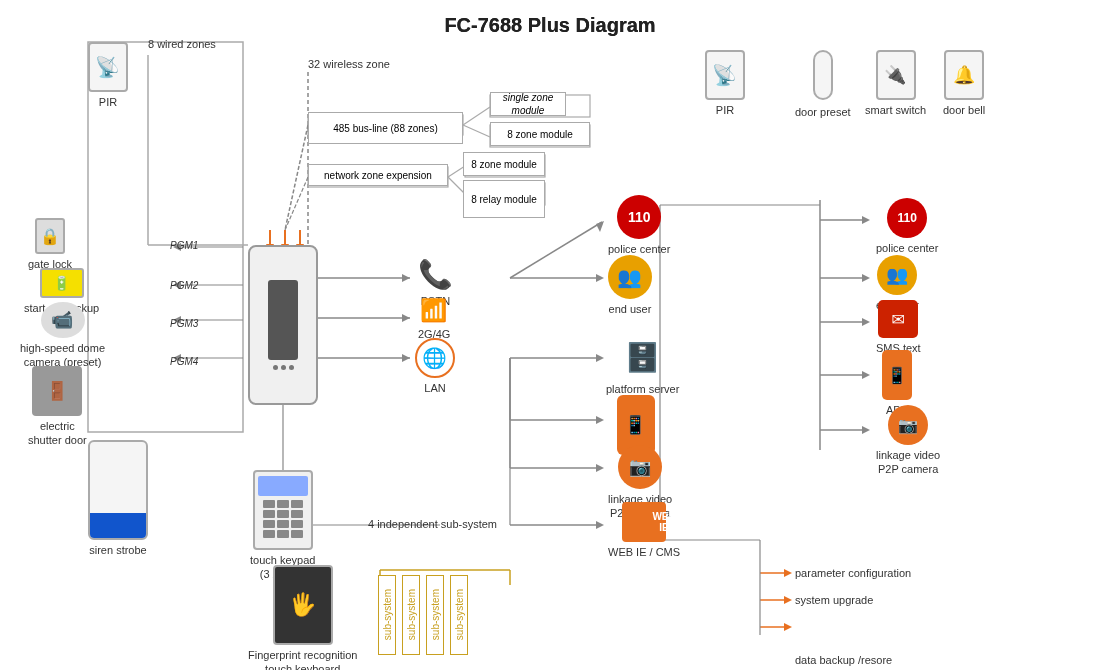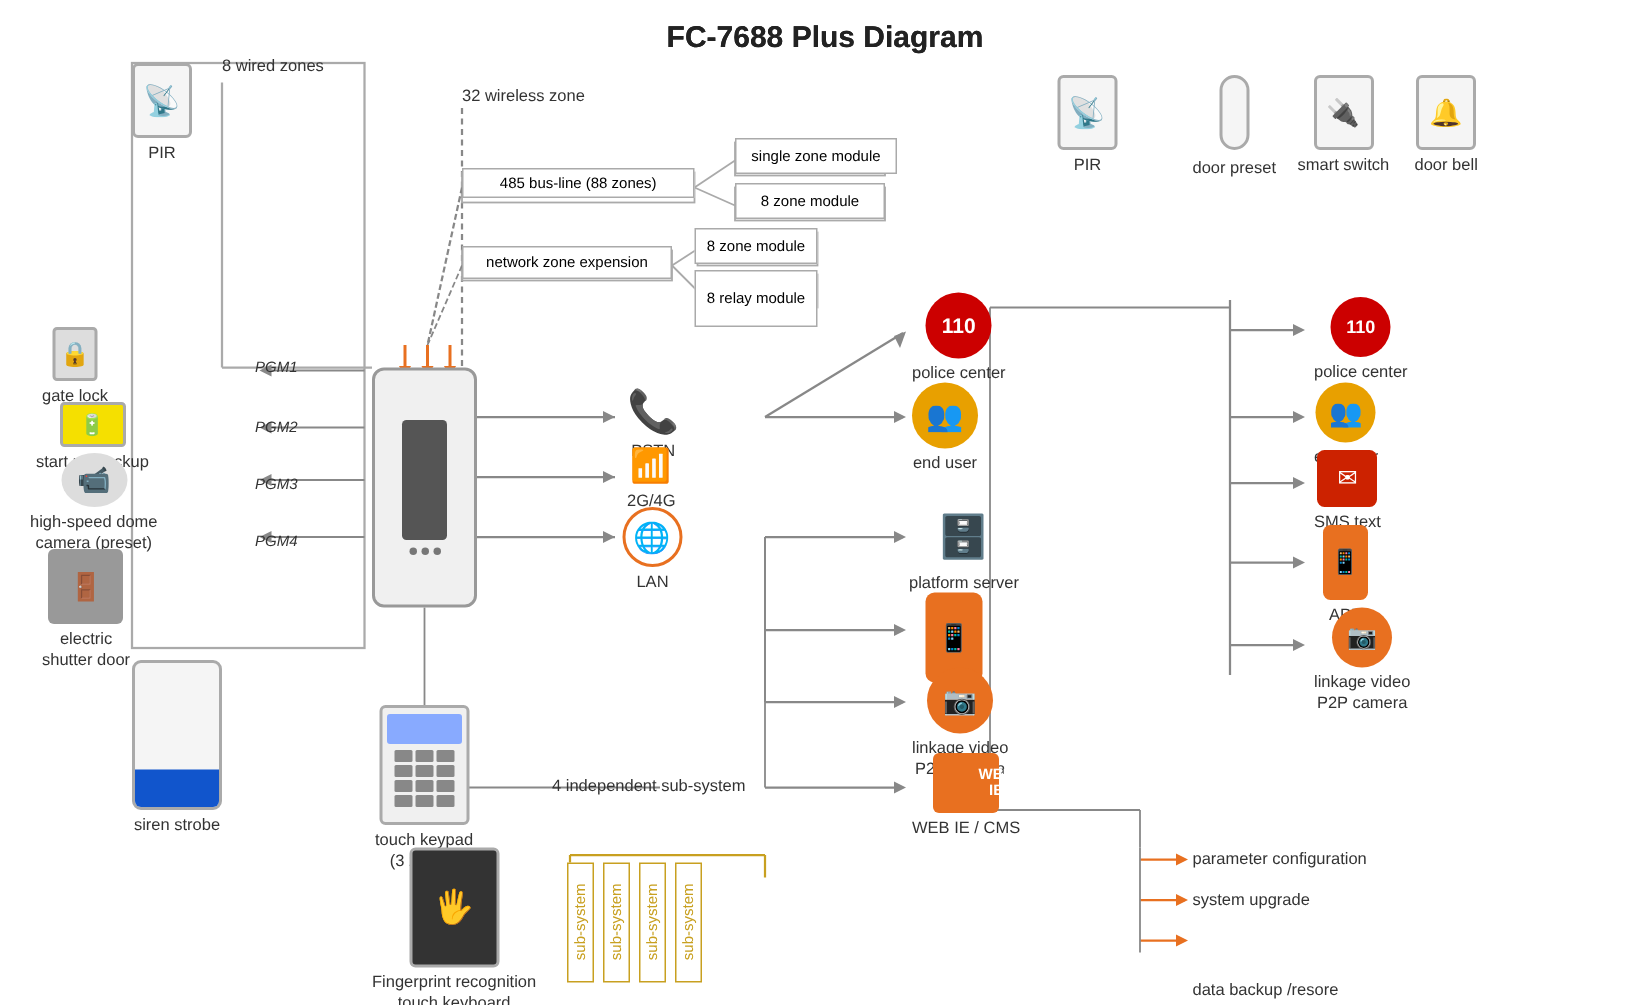--- a/index.html
+++ b/index.html
@@ -536,25 +536,25 @@
 
   <div class="icon-item" style="top:42px;left:88px;">
     <div class="pir-icon-outer">📡</div>
     <div class="label">PIR</div>
   </div>
 
   <div class="zone-label" style="top:38px;left:148px;">8 wired zones</div>
 
   <div class="zone-label" style="top:58px;left:308px;">32 wireless zone</div>
 
-  <div class="module-box" style="left:308px;top:112px;width:155px;height:20px;align-items:flex-end;">
+  <div class="module-box" style="left:308px;top:112px;width:155px;height:32px;">
     <span>485 bus-line (88 zones)</span>
   </div>
 
-  <div class="module-box" style="left:490px;top:92px;width:108px;height:24px;">
+  <div class="module-box" style="left:490px;top:92px;width:76px;height:24px;font-style:italic;">
     <span>single zone
 module</span>
   </div>
 
   <div class="module-box" style="left:490px;top:122px;width:100px;height:24px;">
     <span>8 zone
 module</span>
   </div>
 
   <div class="module-box" style="left:308px;top:164px;width:140px;height:22px;">

